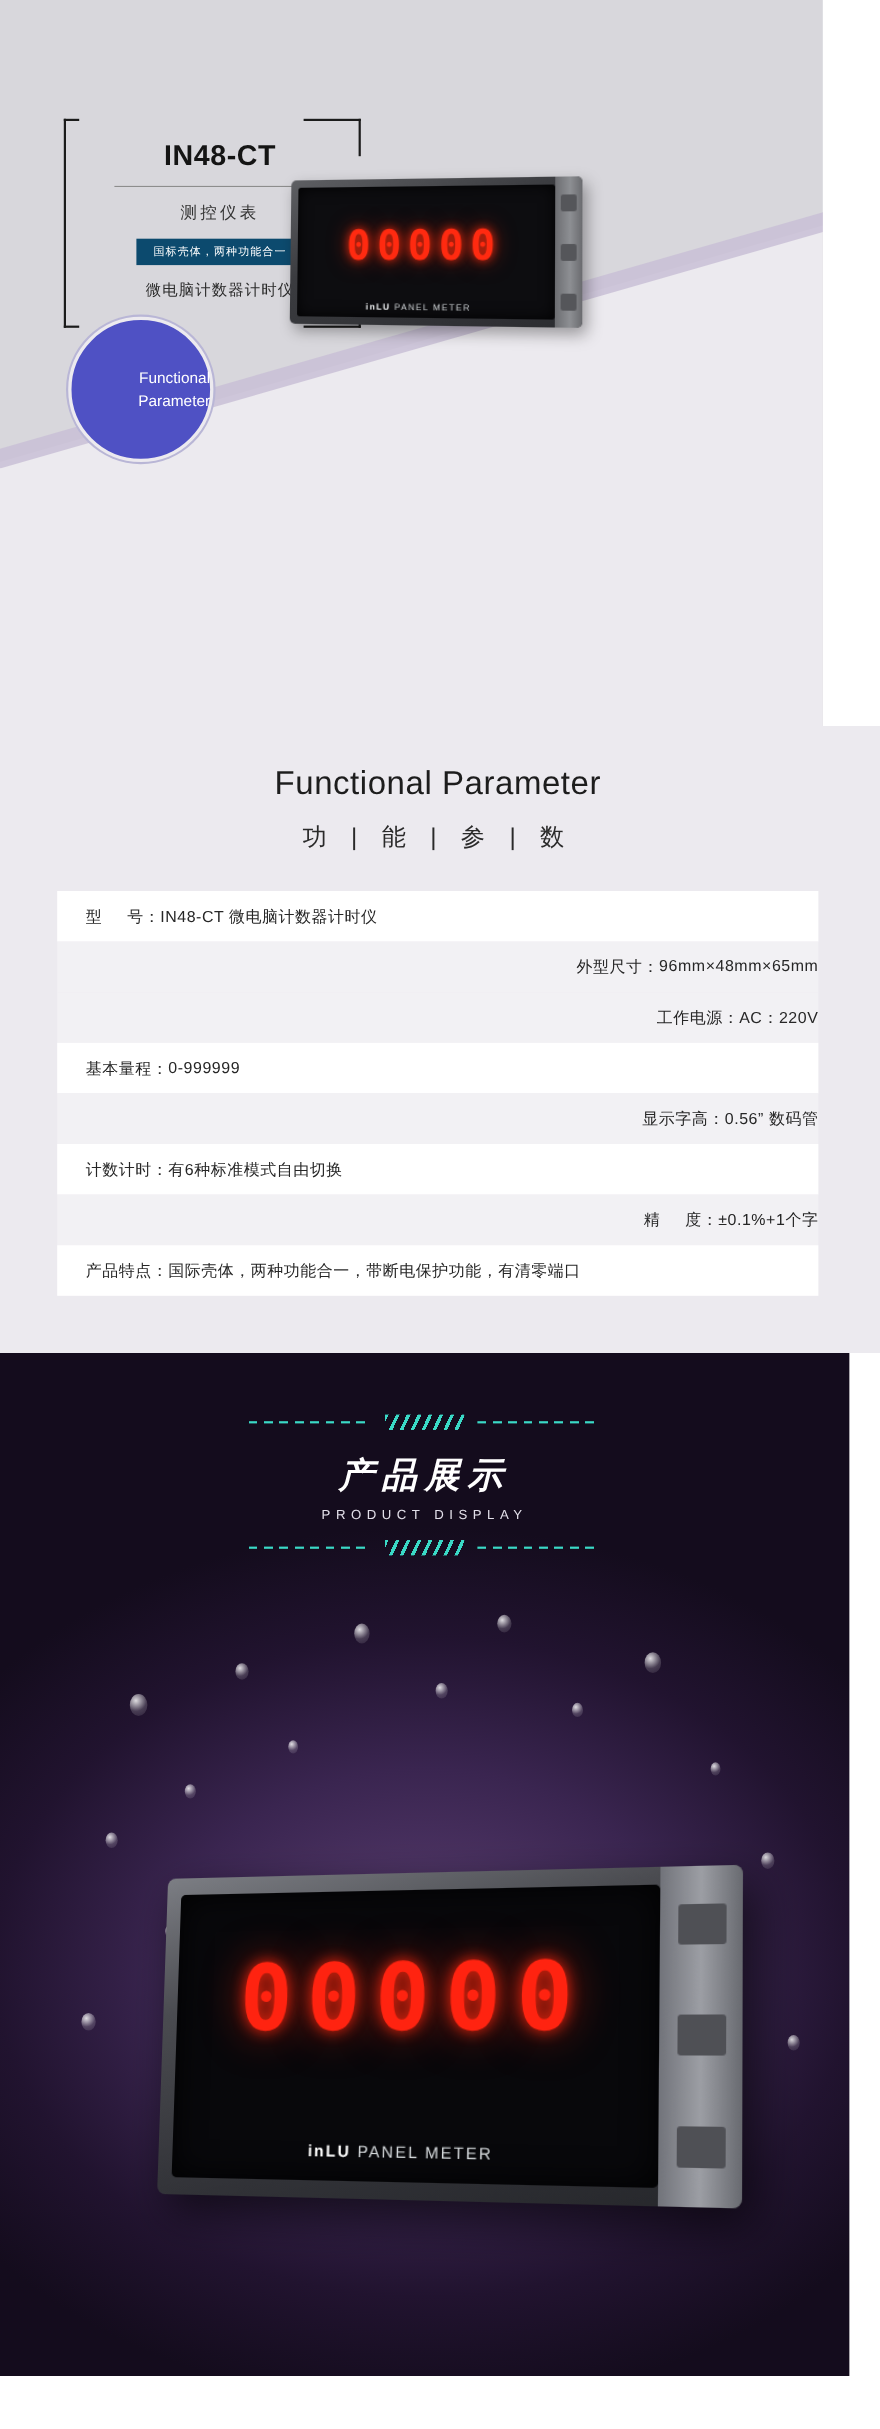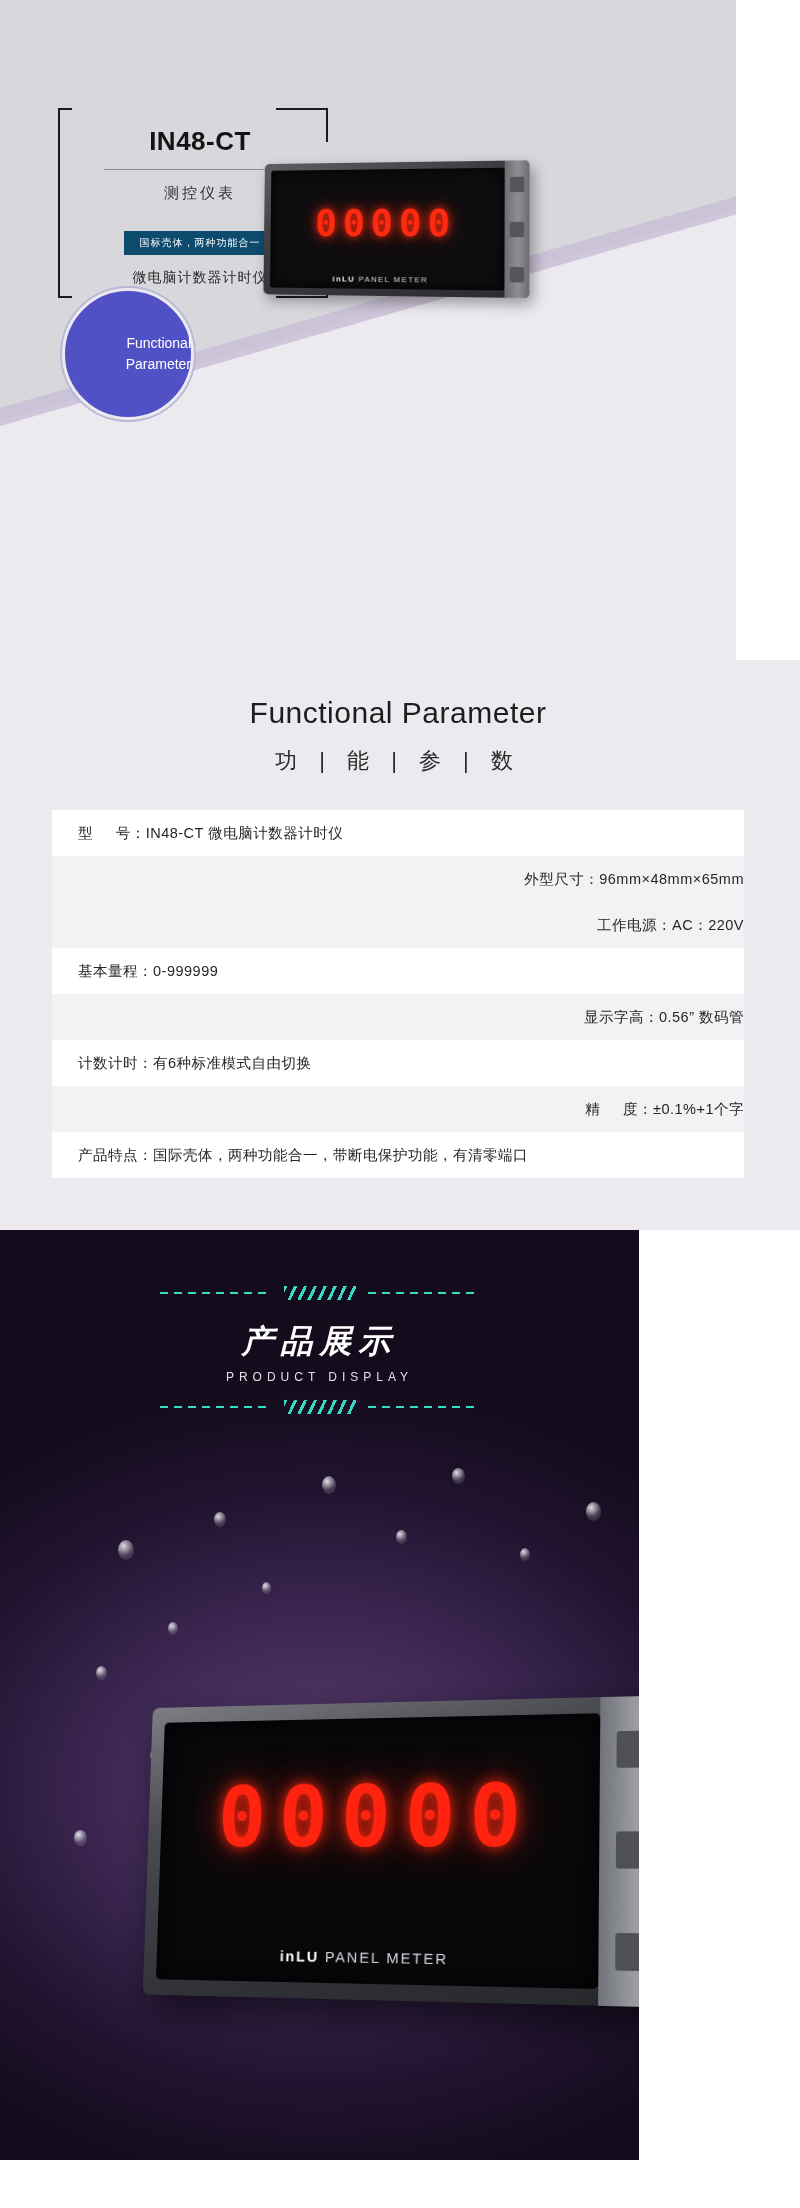--- a/index.html
+++ b/index.html
@@ -20,20 +20,21 @@
     overflow: hidden;
   }
 
   
   .hero {
     position: relative;
     width: 736px;
     height: 660px;
     background: #d8d7dc;
     overflow: hidden;
+    padding-left: 12px;
   }
   .hero-lower {
     position: absolute;
     left: 0;
     top: 0;
     width: 800px;
     height: 660px;
     background: #eceaef;
     clip-path: polygon(0 420px, 800px 190px, 800px 660px, 0 660px);
   }
@@ -108,21 +109,21 @@
   .model-divider {
     width: 192px;
     height: 1px;
     background: #8d8d8d;
     margin: 0 auto 14px auto;
   }
   .model-sub {
     font-size: 15px;
     color: #333;
     letter-spacing: 3px;
-    margin-bottom: 28px;
+    margin-bottom: 14px;
   }
   .model-badge {
     display: inline-block;
     background: #0c4a6e;
     color: #ffffff;
     font-size: 10px;
     letter-spacing: 1px;
     padding: 5px 16px;
     margin-bottom: 14px;
   }
@@ -252,21 +253,21 @@
     box-sizing: border-box;
   }
   .param-row.odd { background: #ffffff; }
   .param-row.even { background: #f2f1f4; justify-content: flex-end; }
   .param-row .k { white-space: pre; }
   .param-row .v { }
 
   
   .display {
     position: relative;
-    width: 639px;
+    width: 772px;
     height: 930px;
     background:
       radial-gradient(ellipse 520px 400px at 50% 60%, #5b3f72 0%, #3a2550 45%, #21132f 75%, #140c1d 100%),
       #130b1b;
     overflow: hidden;
   }
   .deco {
     position: absolute;
     left: 0; right: 0;
     top: 56px;

